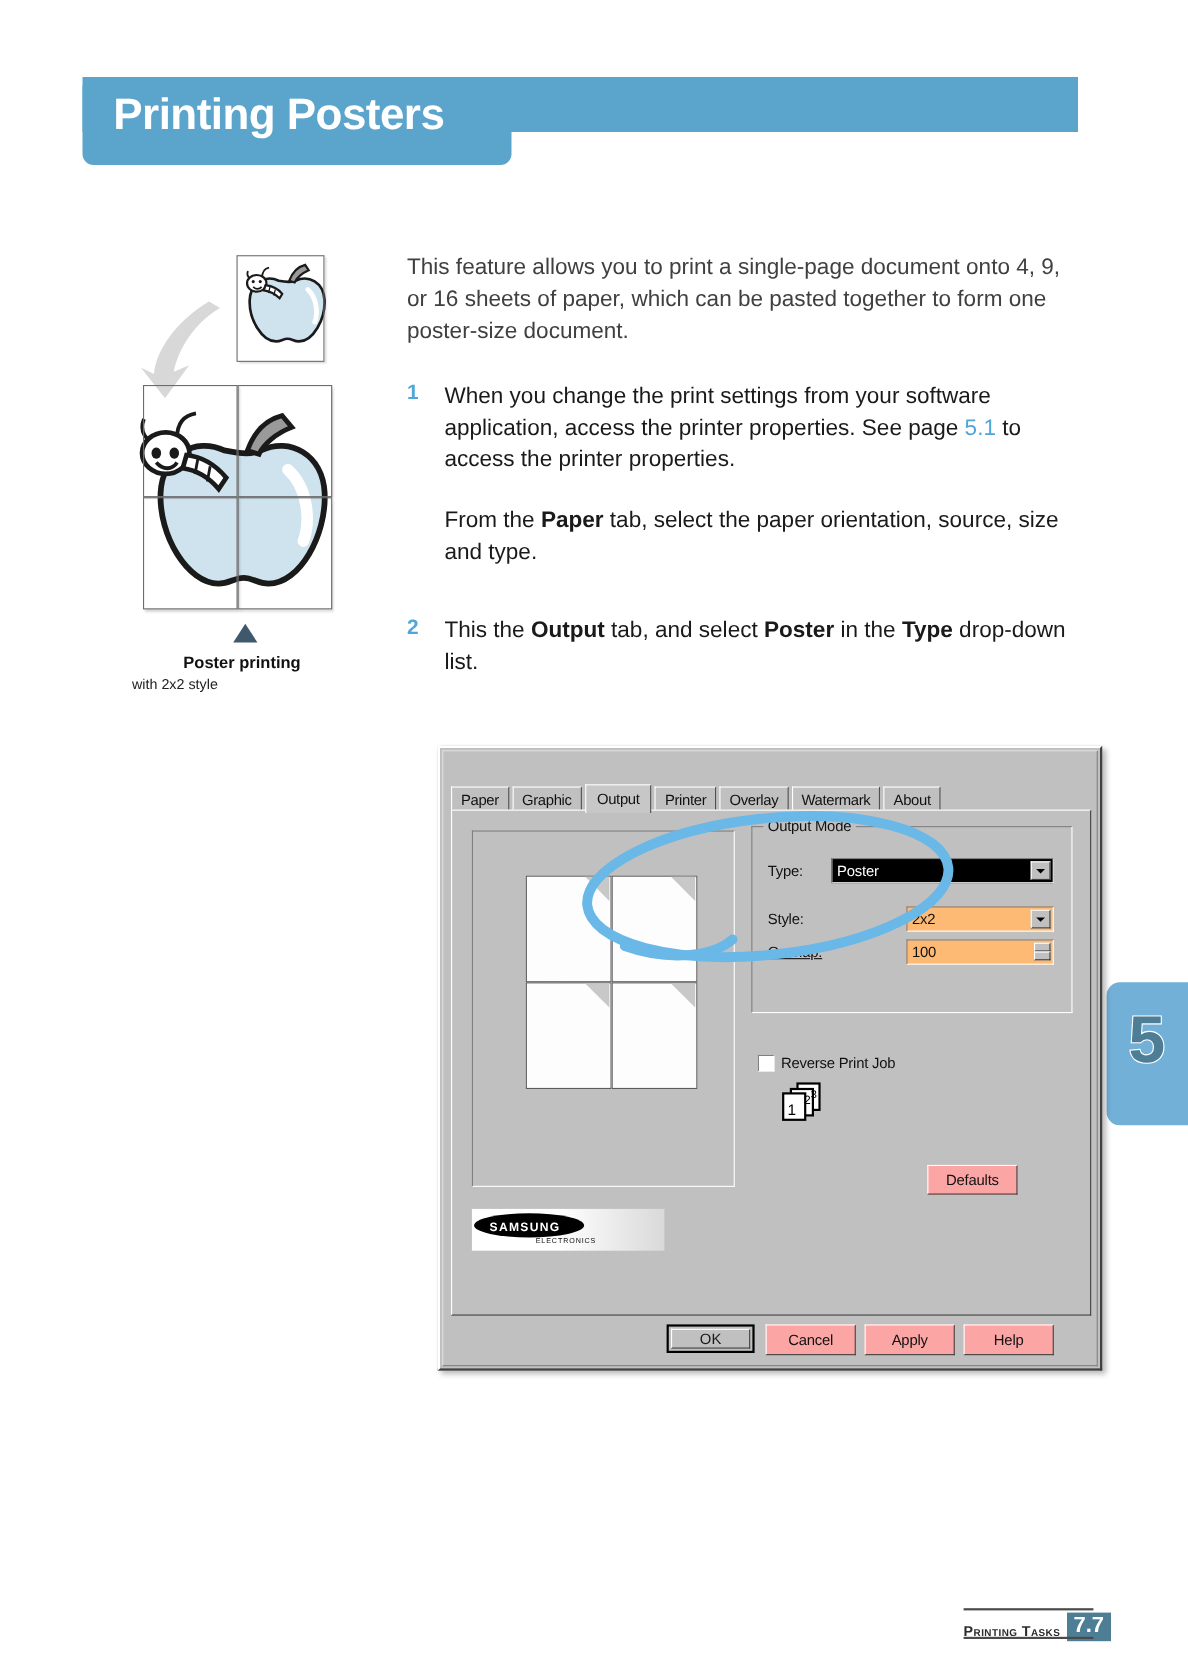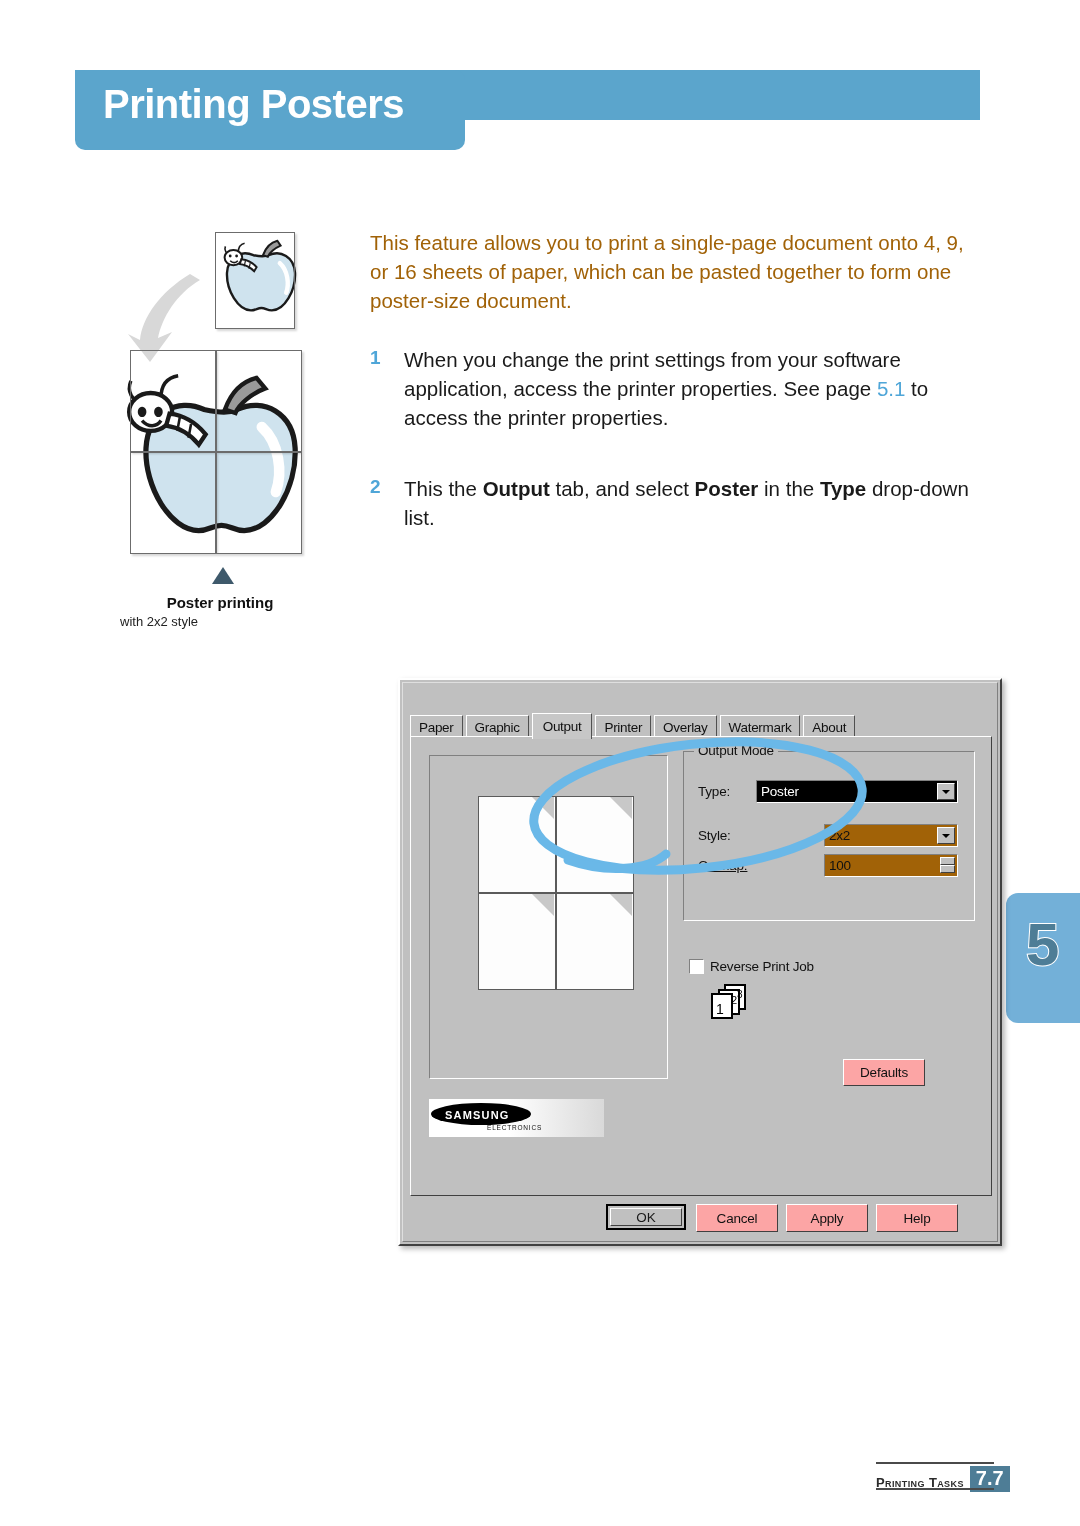--- a/index.html
+++ b/index.html
@@ -53,21 +53,21 @@
     font-size:15px;font-weight:bold;color:#111;
   }
   .caption-2{
     position:absolute;left:0;top:392px;width:200px;
     font-size:13px;color:#222;
   }
 
   
   .body-col{position:absolute;left:370px;top:228px;width:600px;}
   .para{
-    font-size:20.5px;line-height:29px;color:#a16207;
+    font-size:20.5px;line-height:29px;color:#404040;
     margin:0 0 24px 0;
   }
   .step{position:relative;padding-left:34px;margin:0 0 22px 0;}
   .step-num{
     position:absolute;left:0;top:2px;
     font-size:19px;font-weight:bold;color:#4fa6d8;
   }
   .step-body{font-size:20.5px;line-height:29px;}
   .bold{font-weight:bold;}
   .blue{color:#4fa6d8;}
@@ -161,21 +161,21 @@
     border-right:1.5px solid #ffffff;border-bottom:1.5px solid #ffffff;
   }
   .group-title{
     position:absolute;left:10px;top:-9px;background:#c0c0c0;padding:0 4px;
     font-size:13.5px;color:#111;letter-spacing:-0.2px;
   }
   .fld-label{position:absolute;font-size:13.5px;color:#111;letter-spacing:-0.2px;}
   .u{text-decoration:underline;}
 
   .combo{
-    position:absolute;height:21px;background:#a16207;
+    position:absolute;height:21px;background:#fdba74;
     border-top:1.5px solid #808080;border-left:1.5px solid #808080;
     border-right:1.5px solid #ffffff;border-bottom:1.5px solid #ffffff;
     display:flex;align-items:center;
   }
   .combo.selected{background:#000000;}
   .combo-val{font-size:13.5px;color:#111;margin-left:4px;letter-spacing:-0.2px;}
   .combo.selected .combo-val{color:#ffffff;background:#000;}
   .combo-arrow{
     position:absolute;right:2px;top:2px;width:16px;height:15px;background:#c0c0c0;
     border-top:1.5px solid #ffffff;border-left:1.5px solid #ffffff;
@@ -321,20 +321,23 @@
 
 <div class="body-col">
 
   <p class="para">This feature allows you to print a single-page document onto 4, 9, or 16 sheets of paper, which can be pasted together to form one poster-size document.</p>
 
   <div class="step" style="margin-top:30px;">
     <span class="step-num">1</span>
     <div class="step-body">
       <span>When you change the print settings from your software application, access the printer properties. See page </span><span class="blue">5.1</span><span> to access the printer properties.</span>
     </div>
+    <div class="sub-para">
+      <span>From the </span><span class="bold">Paper</span><span> tab, select the paper orientation, source, size and type.</span>
+    </div>
   </div>
 
   <div class="step" style="margin-top:42px;">
     <span class="step-num">2</span>
     <div class="step-body">
       <span>This the </span><span class="bold">Output</span><span> tab, and select </span><span class="bold">Poster</span><span> in the </span><span class="bold">Type</span><span> drop-down list.</span>
     </div>
   </div>
 </div>
 

